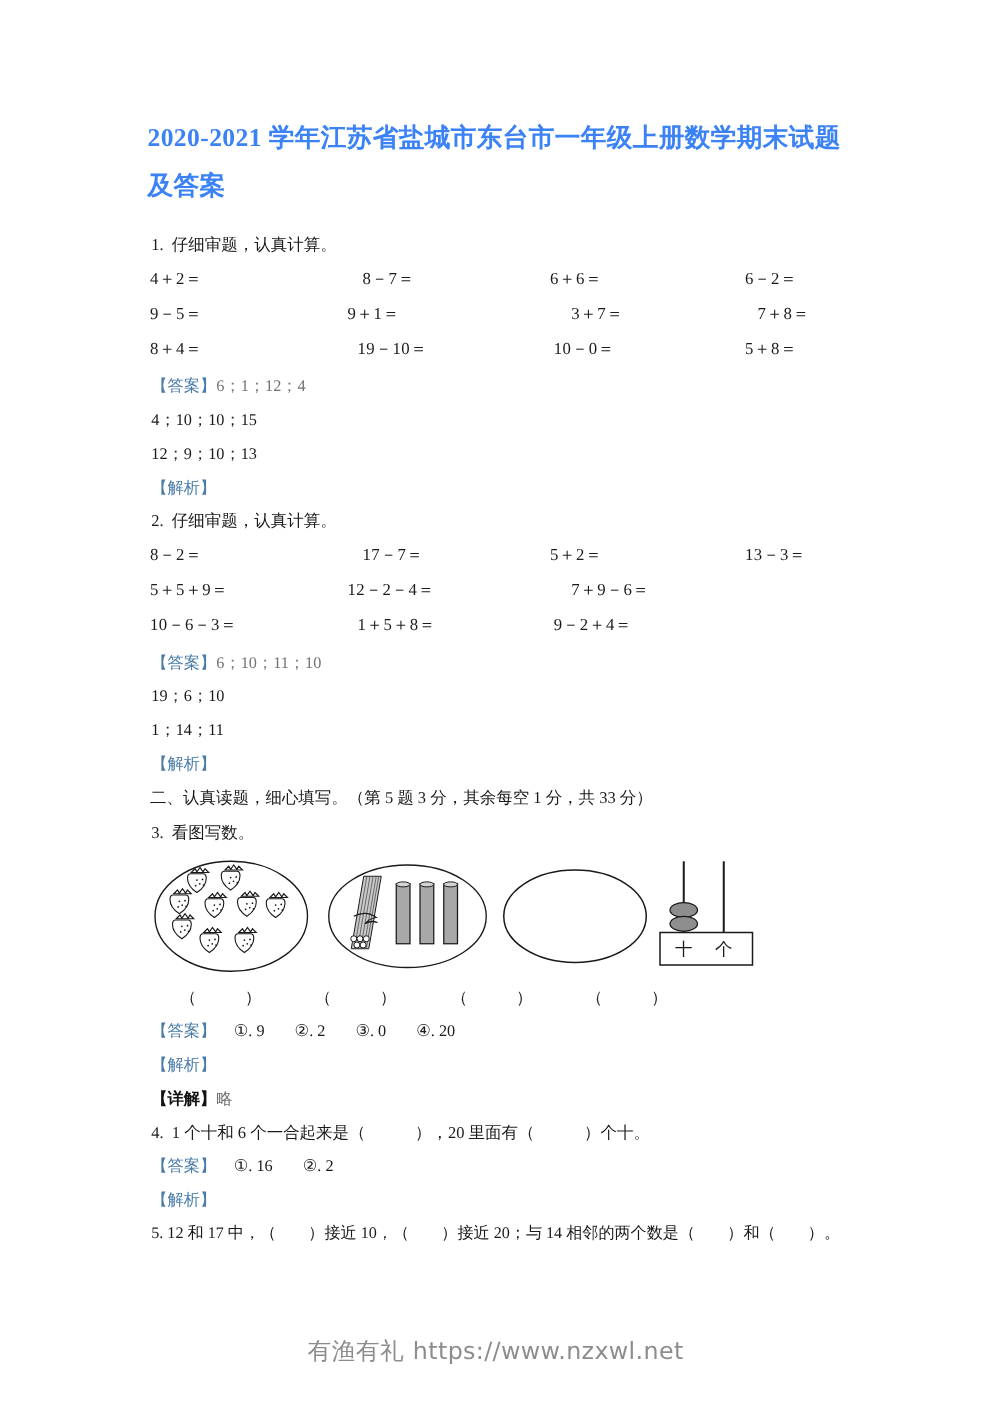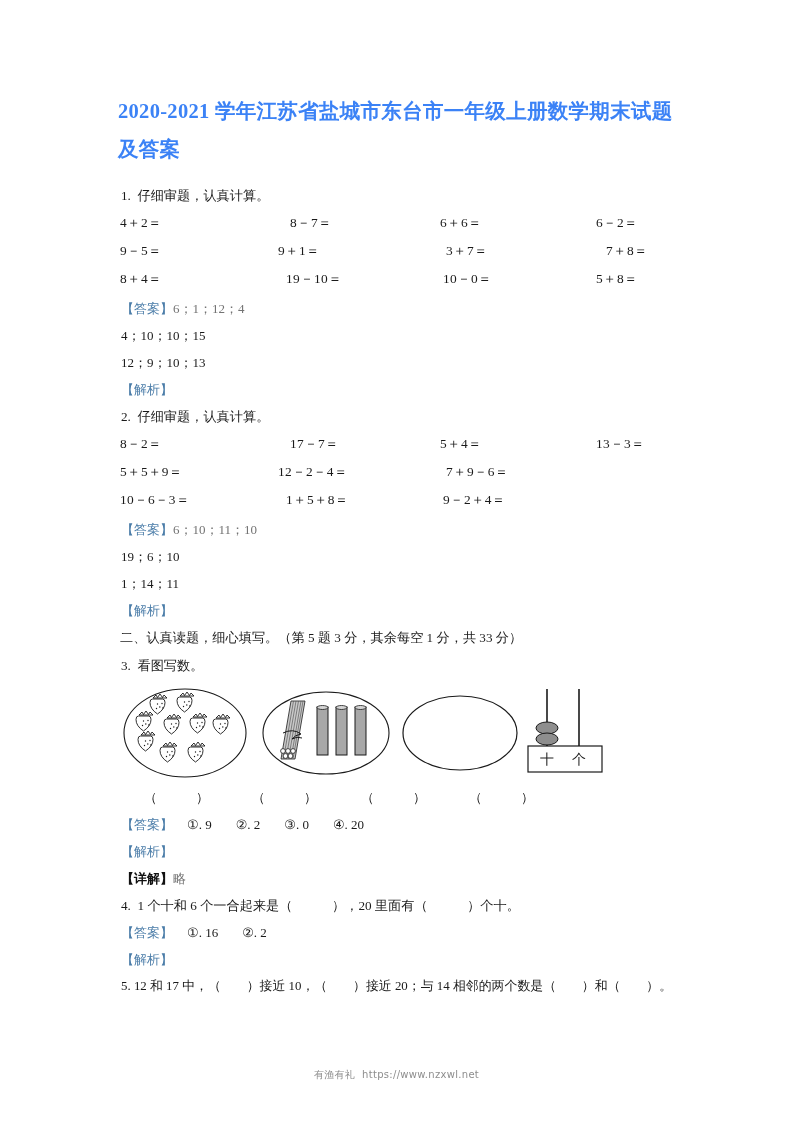--- a/index.html
+++ b/index.html
@@ -66,21 +66,21 @@
   .math-cell {
     position: absolute;
     white-space: pre;
     letter-spacing: 0.4px;
   }
   .c0 { left: 2px; }
   .c1 { left: 172px; }
   .c2 { left: 322px; }
   .c3 { left: 478px; }
   .math-row.indent .c1 { left: 160px; }
-  .math-row.indent .c2 { left: 328px; }
+  .math-row.indent .c2 { left: 339px; }
   .math-row.indent .c3 { left: 488px; }
   .math-row.indent2 .c1 { left: 168px; }
   .math-row.indent2 .c2 { left: 325px; }
 
   
   .ans-line, .ana-line, .detail-line {
     font-size: 13px;
     line-height: 27px;
     white-space: pre;
     margin-left: 3px;
@@ -136,21 +136,21 @@
   .ans-items .it { display: inline-block; margin-right: 24px; }
 
   
   .footer {
     position: absolute;
     left: 0;
     top: 1068px;
     width: 793px;
     text-align: center;
     font-family: "DejaVu Sans", "Liberation Sans", sans-serif;
-    font-size: 10px;
+    font-size: 19px;
     color: #8d8d8d;
     letter-spacing: 0.3px;
   }
   .footer .wm-cn { margin-right: 7px; }
 </style>
 </head>
 <body>
 
 <div class="page">
 
@@ -188,21 +188,21 @@
       <div class="ana-line"><span class="tag-blue">【解析】</span></div>
     </div>
 
     <div>
       <div class="q-stem">2.  仔细审题，认真计算。</div>
 
       <div class="math-block">
         <div class="math-row">
           <span class="math-cell c0">8－2＝</span>
           <span class="math-cell c1">17－7＝</span>
-          <span class="math-cell c2">5＋4＝</span>
+          <span class="math-cell c2">5＋2＝</span>
           <span class="math-cell c3">13－3＝</span>
         </div>
         <div class="math-row indent">
           <span class="math-cell c0">5＋5＋9＝</span>
           <span class="math-cell c1">12－2－4＝</span>
           <span class="math-cell c2">7＋9－6＝</span>
         </div>
         <div class="math-row indent2">
           <span class="math-cell c0">10－6－3＝</span>
           <span class="math-cell c1">1＋5＋8＝</span>

